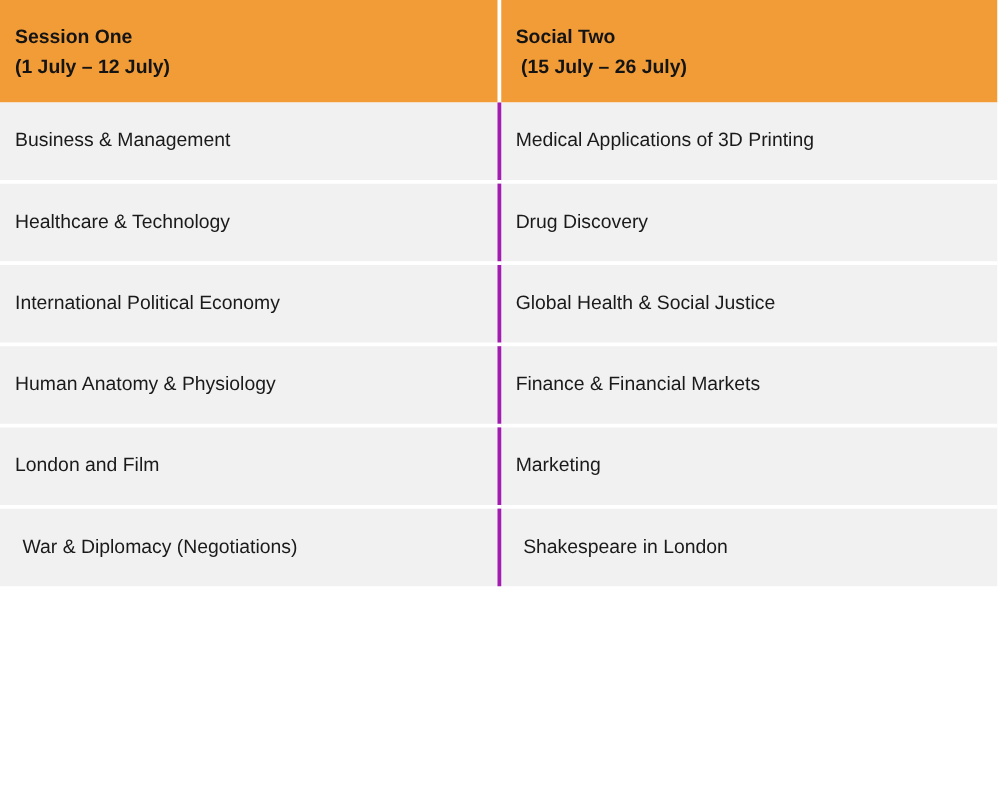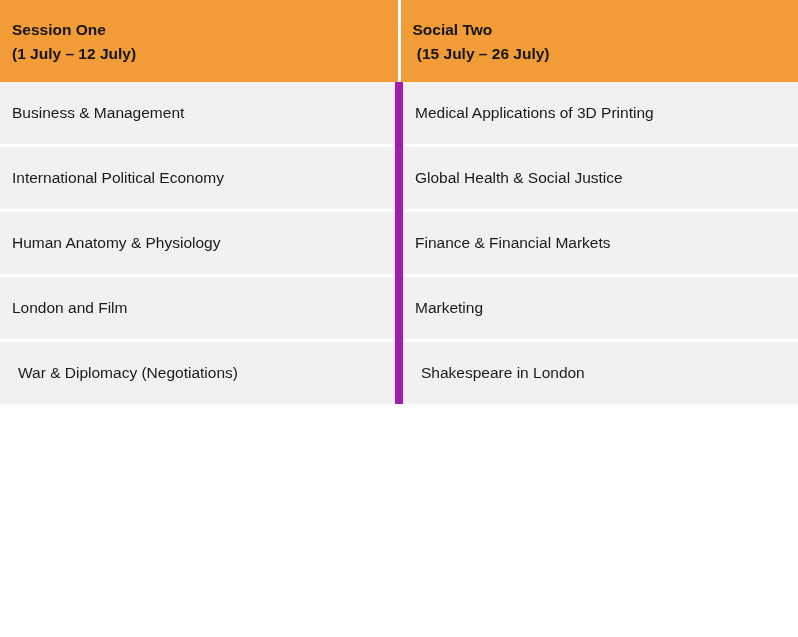--- a/index.html
+++ b/index.html
@@ -53,21 +53,21 @@
   }
 
   tbody td {
     background: #f1f1f1;
     font-size: 15.5px;
     color: #1a1a1a;
     padding: 0 0 0 12px;
     height: 62px;
     vertical-align: middle;
     border-bottom: 3px solid #ffffff;
-    border-right: 8px solid #a21caf;
+    border-right: 3px solid #a21caf;
     line-height: 1.4;
     font-weight: normal;
   }
   tbody td.cell-right {
     border-right: none;
     margin-top: 16px;
   }
   tbody tr:last-child td {
     border-bottom: none;
     padding-left: 18px;
@@ -93,20 +93,24 @@
           <span class="hdr-line2"> (15 July – 26 July)</span>
         </th>
       </tr>
     </thead>
     <tbody>
       <tr>
         <td class="cell-left">Business &amp; Management</td>
         <td class="cell-right">Medical Applications of 3D Printing</td>
       </tr>
       <tr>
+        <td class="cell-left">Healthcare &amp; Technology</td>
+        <td class="cell-right">Drug Discovery</td>
+      </tr>
+      <tr>
         <td class="cell-left">International Political Economy</td>
         <td class="cell-right">Global Health &amp; Social Justice</td>
       </tr>
       <tr>
         <td class="cell-left">Human Anatomy &amp; Physiology</td>
         <td class="cell-right">Finance &amp; Financial Markets</td>
       </tr>
       <tr>
         <td class="cell-left">London and Film</td>
         <td class="cell-right">Marketing</td>

